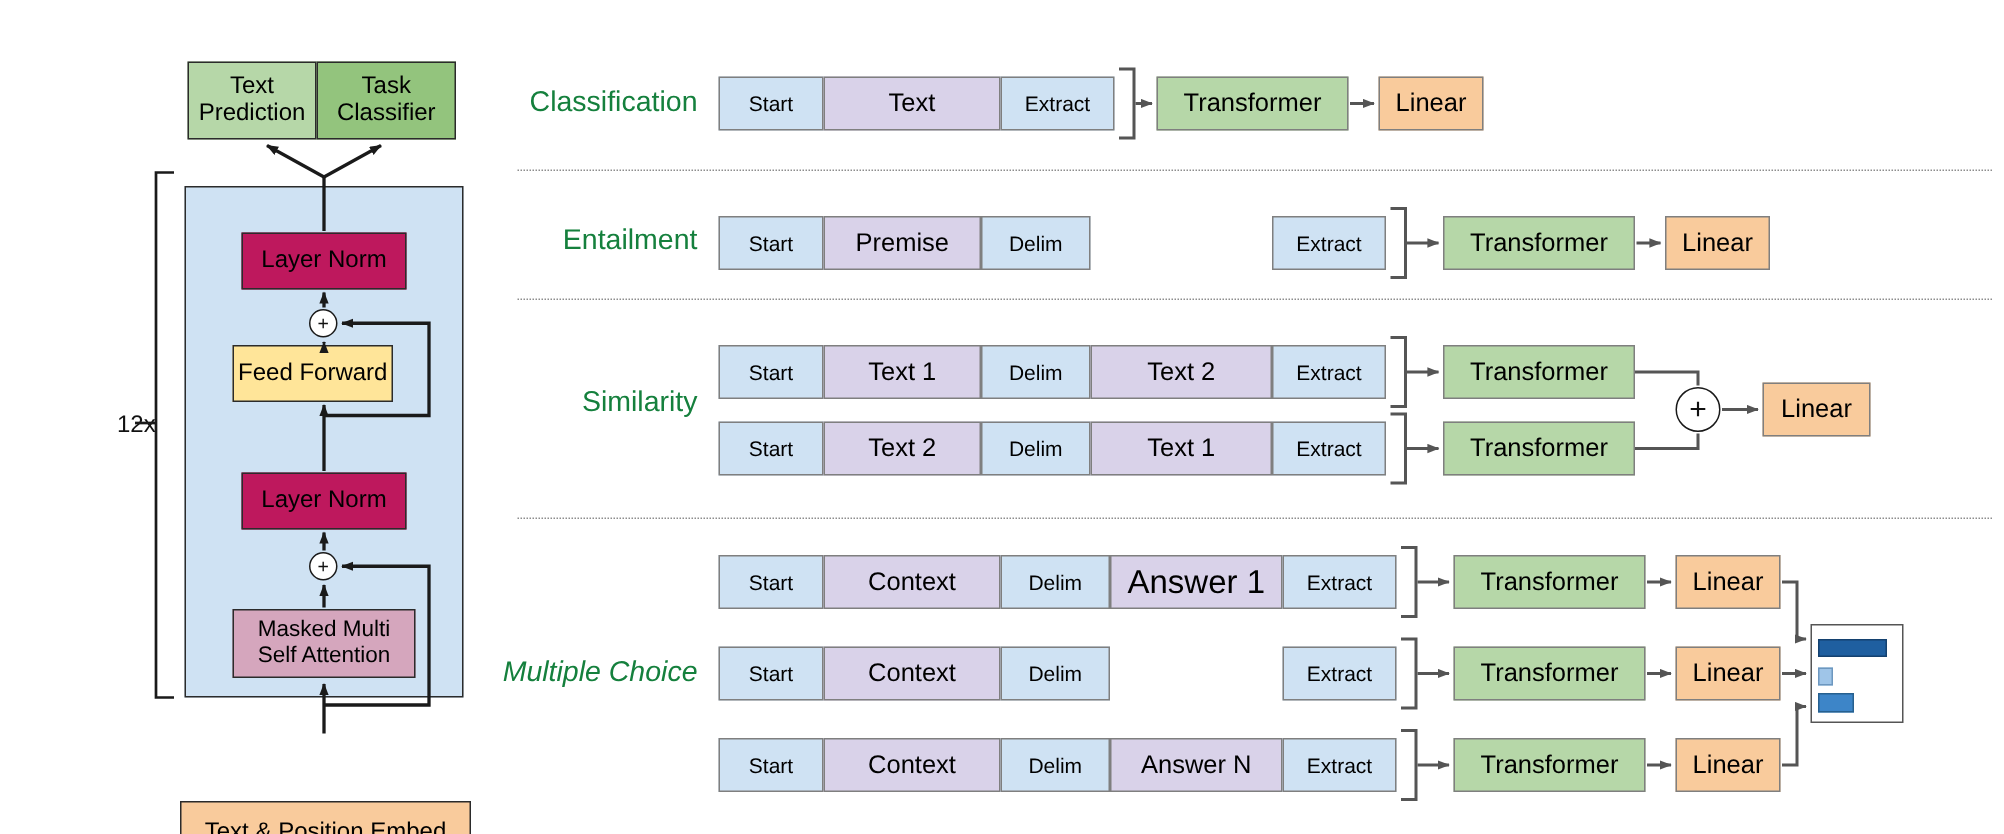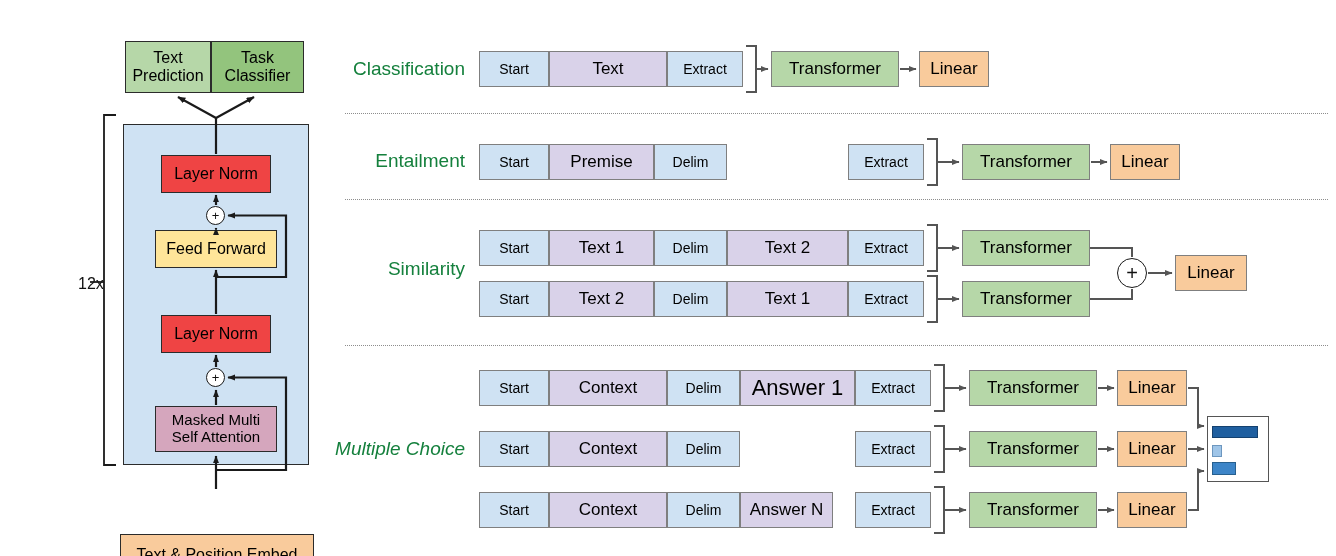--- a/index.html
+++ b/index.html
@@ -24,21 +24,21 @@
     display: flex; align-items: center; justify-content: center;
     text-align: center;
     line-height: 1.12;
     white-space: pre-line;
     color: #000;
   }
 
   
   .c-green-l { background: #b6d7a8; }
   .c-green-d { background: #93c47d; }
-  .c-purple  { background: #ef4444; }
+  .c-purple  { background: #be185d; }
   .c-yellow  { background: #ffe599; }
   .c-pink    { background: #d5a6bd; }
   .c-orange  { background: #f9cb9c; margin-top: 44px; }
   .c-panel   { background: #cfe2f3; }
 
   
   .tok {
     position: absolute; box-sizing: border-box;
     border: 1.4px solid #7f7f7f;
     display: flex; align-items: center; justify-content: center;
@@ -109,21 +109,21 @@
 Prediction</div>
   <div class="blk c-green-d" style="left:211px; top:41px; width:93px; height:52px; font-size:16px;">Task
 Classifier</div>
 
   <div class="label12x" style="left:62px; top:275px;">12x</div>
 
   <div class="abs c-panel" style="left:123px; top:124px; width:186px; height:341px; border:1.6px solid #2b2b2b;"></div>
 
   <div class="blk c-purple" style="left:161px; top:155px; width:110px; height:38px; font-size:16px;">Layer Norm</div>
 
-  <div class="blk c-yellow" style="left:155px; top:230px; width:122px; height:38px; font-size:16px;">Feed Forward</div>
+  <div class="blk c-yellow" style="left:155px; top:230px; width:107px; height:38px; font-size:16px;">Feed Forward</div>
 
   <div class="blk c-purple" style="left:161px; top:315px; width:110px; height:38px; font-size:16px;">Layer Norm</div>
 
   <div class="blk c-pink" style="left:155px; top:406px; width:122px; height:46px; font-size:15px;">Masked Multi
 Self Attention</div>
 
   <div class="plussmall" style="left:206px; top:206px; width:19px; height:19px;">+</div>
   <div class="plussmall" style="left:206px; top:368px; width:19px; height:19px;">+</div>
 
   <div class="blk c-orange" style="left:120px; top:490px; width:194px; height:42px; font-size:16px;">Text &amp; Position Embed</div>
@@ -181,21 +181,21 @@
   <div class="tok lightblue" style="left:855px; top:370px; width:76px; height:36px;">Extract</div>
 
   <div class="tok lightblue" style="left:479px; top:431px; width:70px; height:36px;">Start</div>
   <div class="tok lilac" style="left:549px; top:431px; width:118px; height:36px; font-size:17px;">Context</div>
   <div class="tok lightblue" style="left:667px; top:431px; width:73px; height:36px;">Delim</div>
   <div class="tok lightblue" style="left:855px; top:431px; width:76px; height:36px;">Extract</div>
 
   <div class="tok lightblue" style="left:479px; top:492px; width:70px; height:36px;">Start</div>
   <div class="tok lilac" style="left:549px; top:492px; width:118px; height:36px; font-size:17px;">Context</div>
   <div class="tok lightblue" style="left:667px; top:492px; width:73px; height:36px;">Delim</div>
-  <div class="tok lilac" style="left:740px; top:492px; width:93px; height:36px; font-size:17px;">Answer N</div>
+  <div class="tok lilac" style="left:740px; top:492px; width:115px; height:36px; font-size:17px;">Answer N</div>
   <div class="tok lightblue" style="left:855px; top:492px; width:76px; height:36px;">Extract</div>
 
   <div class="mod green" style="left:969px; top:370px; width:128px; height:36px;">Transformer</div>
   <div class="mod orange" style="left:1117px; top:370px; width:70px; height:36px;">Linear</div>
 
   <div class="mod green" style="left:969px; top:431px; width:128px; height:36px;">Transformer</div>
   <div class="mod orange" style="left:1117px; top:431px; width:70px; height:36px;">Linear</div>
 
   <div class="mod green" style="left:969px; top:492px; width:128px; height:36px;">Transformer</div>
   <div class="mod orange" style="left:1117px; top:492px; width:70px; height:36px;">Linear</div>

